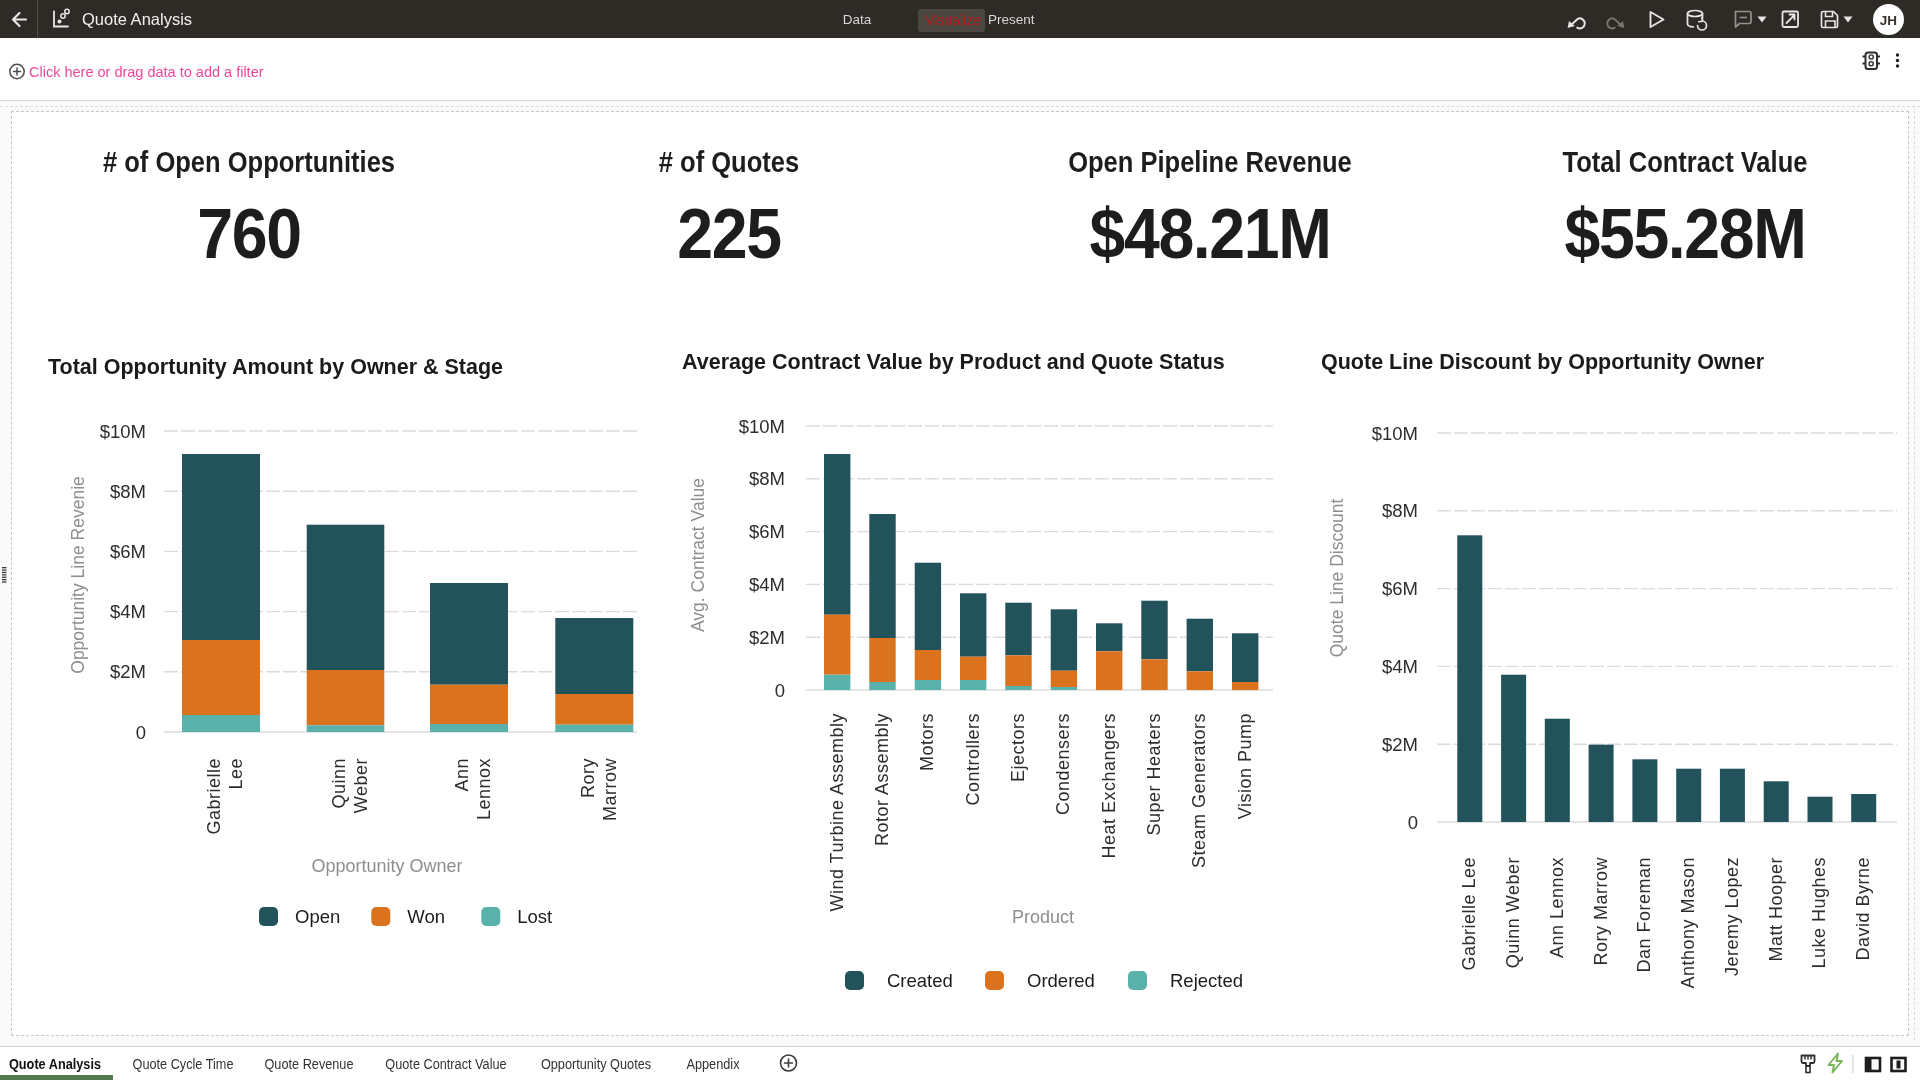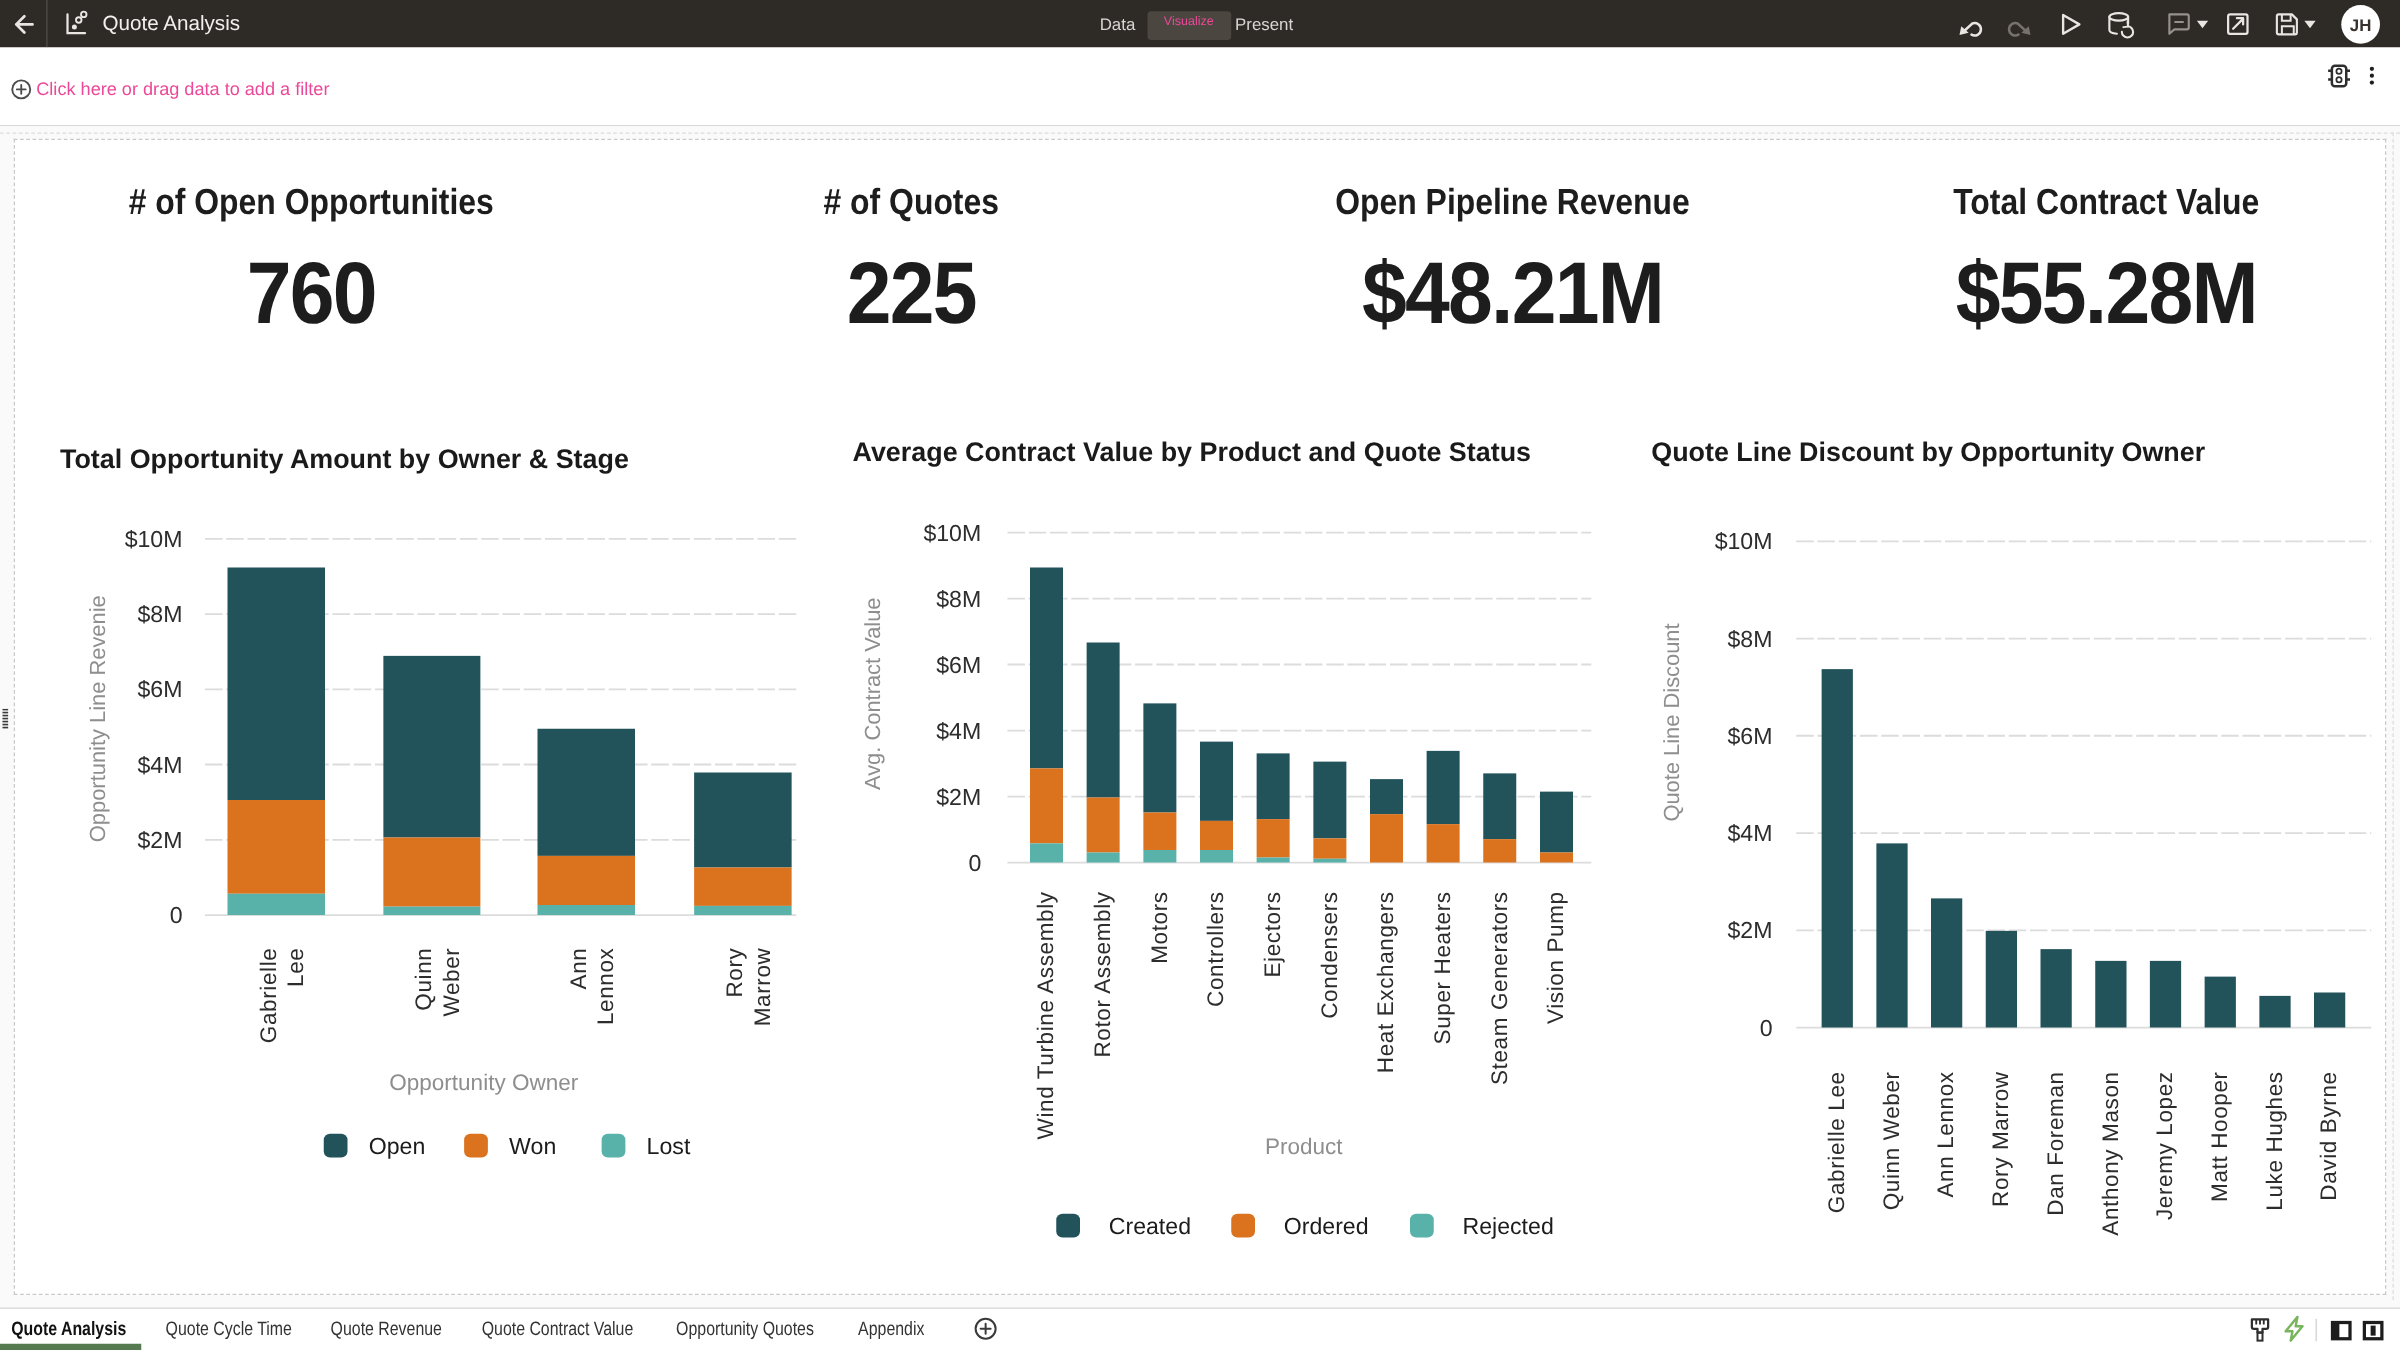--- a/index.html
+++ b/index.html
@@ -2,22 +2,22 @@
 <html><head><meta charset="utf-8"><style>
   html,body{margin:0;padding:0;width:1920px;height:1080px;overflow:hidden;
     font-family:"Liberation Sans",sans-serif;background:#ffffff;}
   .abs{position:absolute;}
 </style></head>
 <body>
 
 <div class="abs" style="left:0;top:0;width:1920px;height:38px;background:#2e2a26"></div>
 <div class="abs" style="left:82px;top:10px;font-size:16.5px;color:#f2f0ee">Quote Analysis</div>
 <div class="abs" style="left:918px;top:8.5px;width:67px;height:23px;background:#4b4640;border-radius:3px"></div>
-<div class="abs" style="left:864px;top:12px;width:60px;text-align:center;font-size:13.5px;color:#d9d7d4">Data</div>
-<div class="abs" style="left:921px;top:12px;width:60px;text-align:center;font-size:10px;color:#ec4899">Visualize</div>
+<div class="abs" style="left:827px;top:12px;width:60px;text-align:center;font-size:13.5px;color:#d9d7d4">Data</div>
+<div class="abs" style="left:921px;top:12px;width:60px;text-align:right;font-size:14px;color:#b91c1c">Visualize</div>
 <div class="abs" style="left:988px;top:12px;width:60px;font-size:13.5px;color:#d9d7d4">Present</div>
 <svg width="1920" height="38" viewBox="0 0 1920 38" style="position:absolute;left:0;top:0">
 <path d="M13 19.5 H26 M13 19.5 l6.5 -6.5 M13 19.5 l6.5 6.5" stroke="#e8e6e3" stroke-width="2.2" fill="none" stroke-linecap="round" stroke-linejoin="round"></path>
 <line x1="37.5" y1="0" x2="37.5" y2="38" stroke="#524d48" stroke-width="1"></line>
 <path d="M54 11.5 V26.5 H68" stroke="#e8e6e3" stroke-width="1.8" fill="none" stroke-linecap="round"></path>
 <circle cx="59.5" cy="21.5" r="2" fill="#e8e6e3"></circle>
 <circle cx="63" cy="16" r="2.2" stroke="#e8e6e3" stroke-width="1.5" fill="none"></circle>
 <circle cx="67" cy="11.5" r="2.2" stroke="#e8e6e3" stroke-width="1.5" fill="none"></circle>
 <path d="M1570.0 26.0 L1577.8 18.8 a5 5 0 1 1 -0.6 8.9" stroke="#e8e6e3" stroke-width="2" fill="none" stroke-linecap="round"></path>
 <path d="M1567.6 27.9 L1569.0 21.0 L1574.9 26.1 Z" fill="#e8e6e3"></path>

